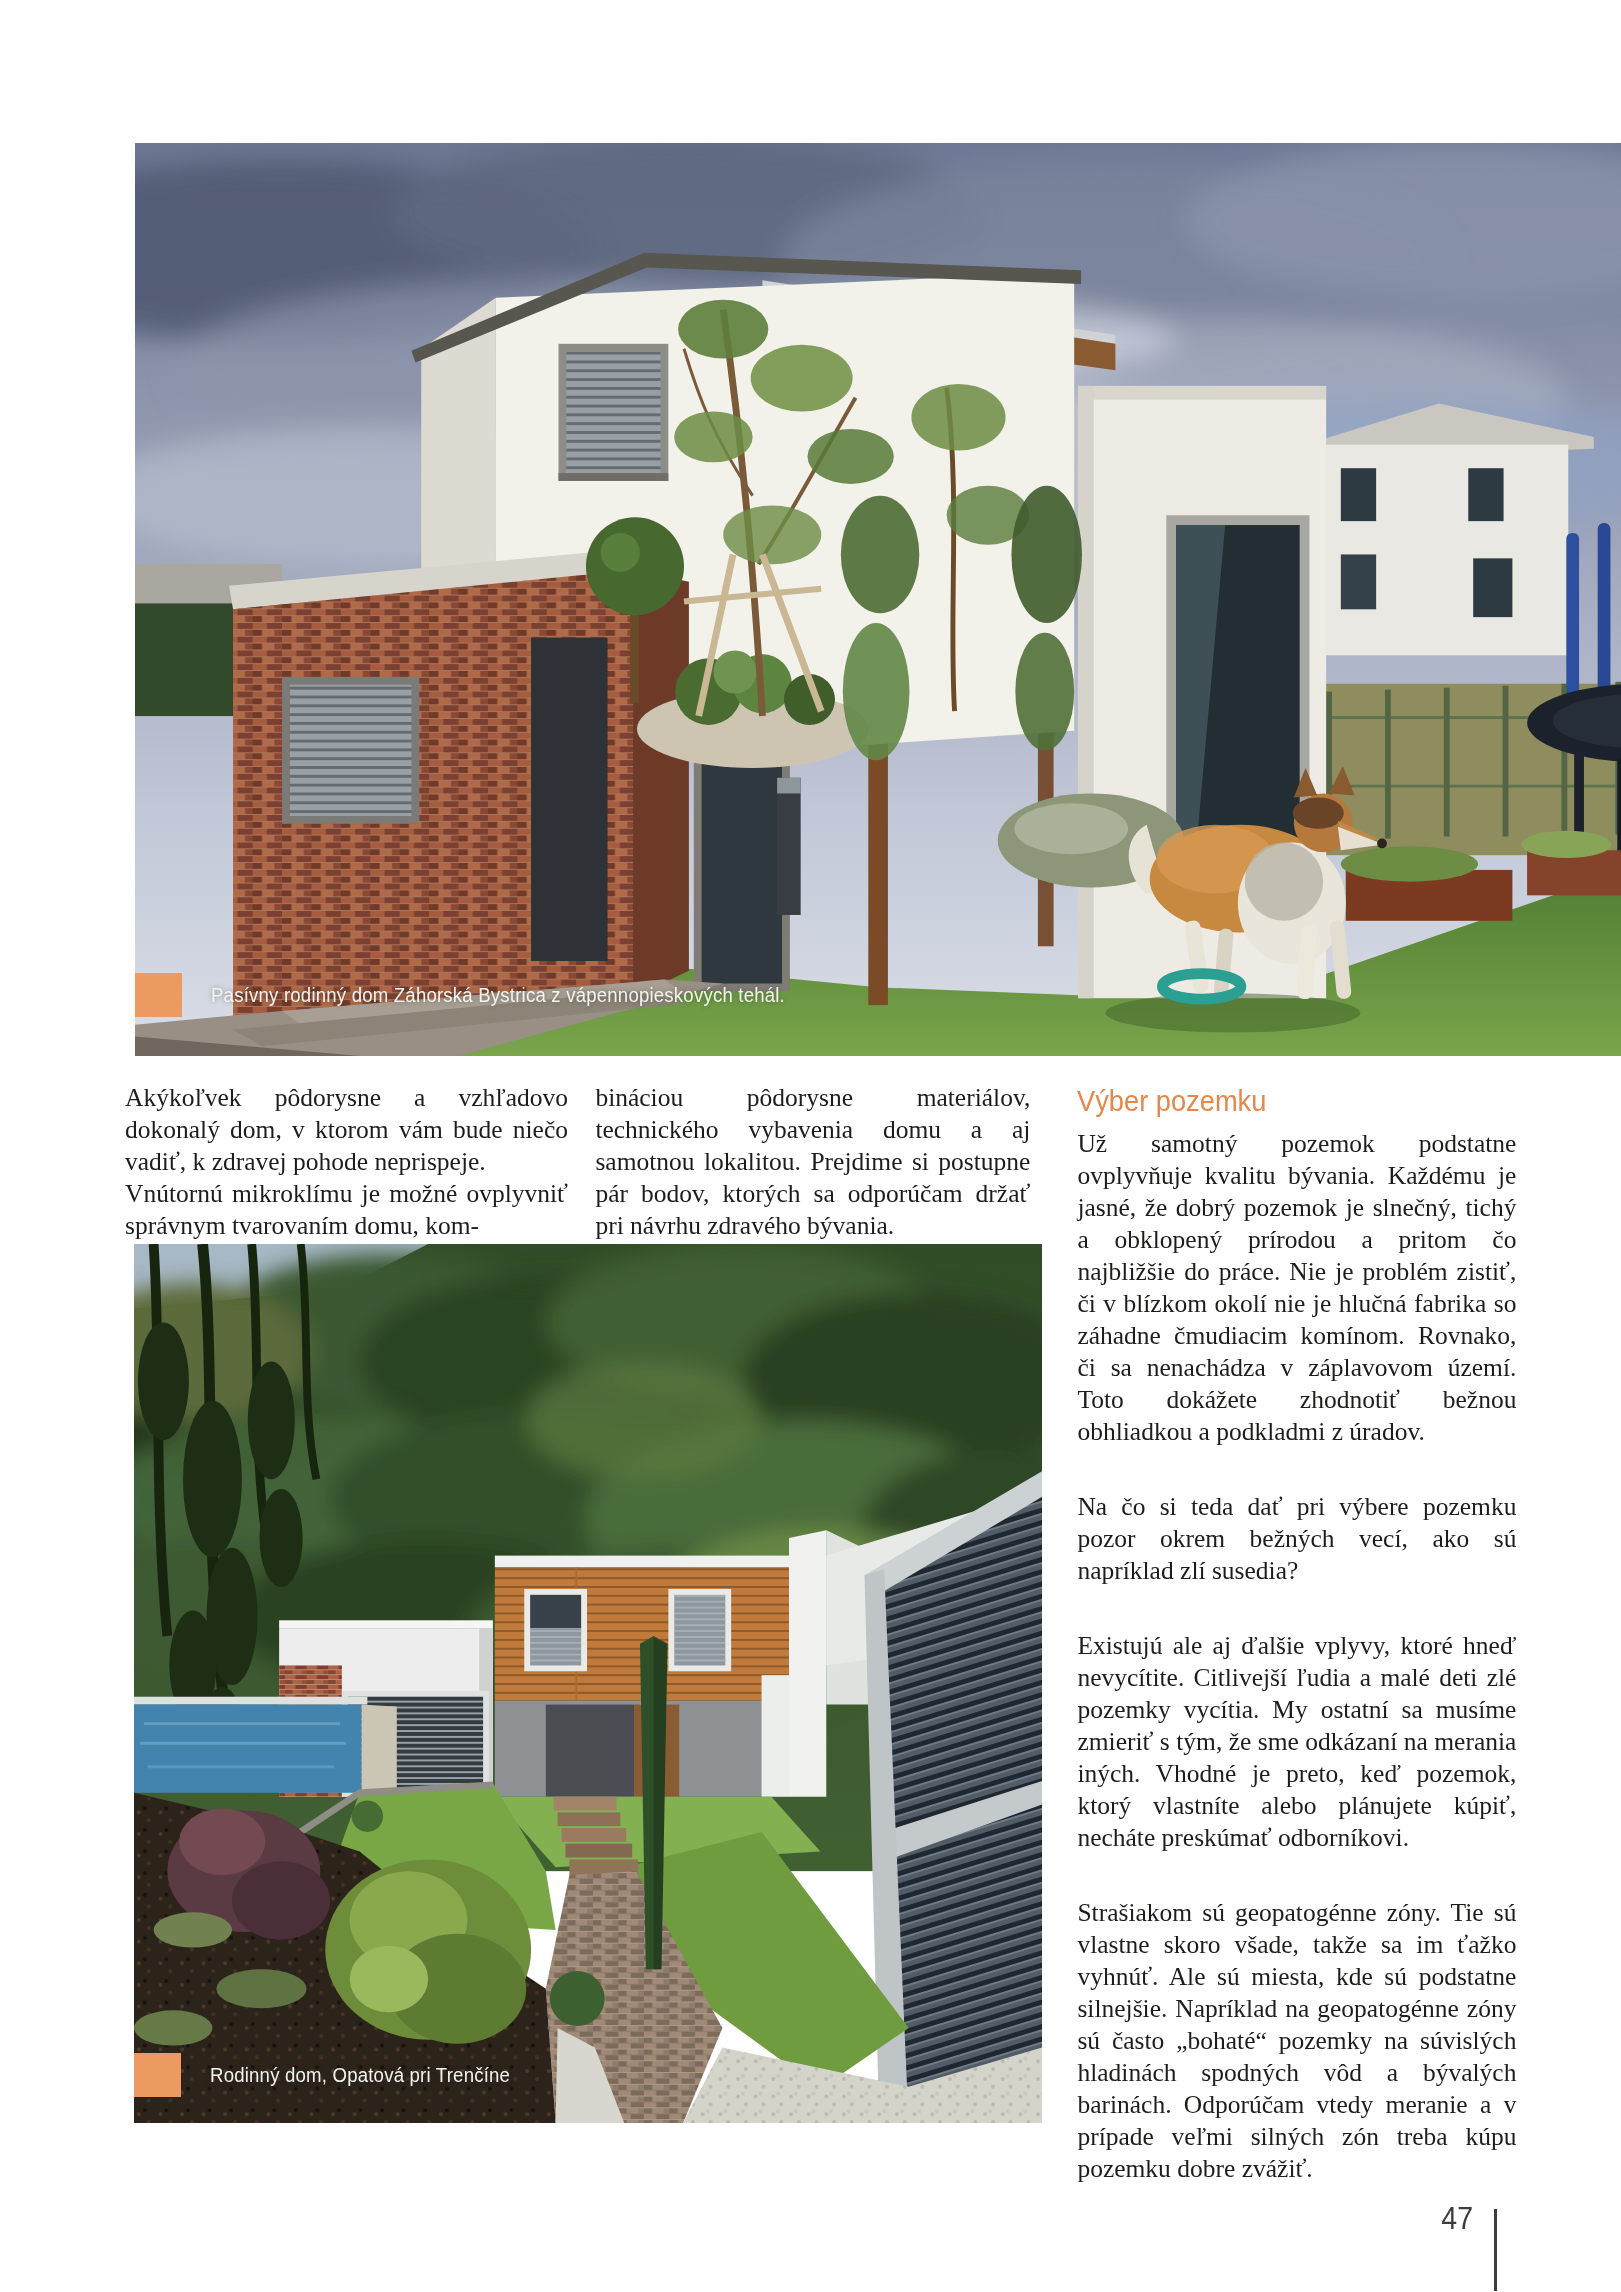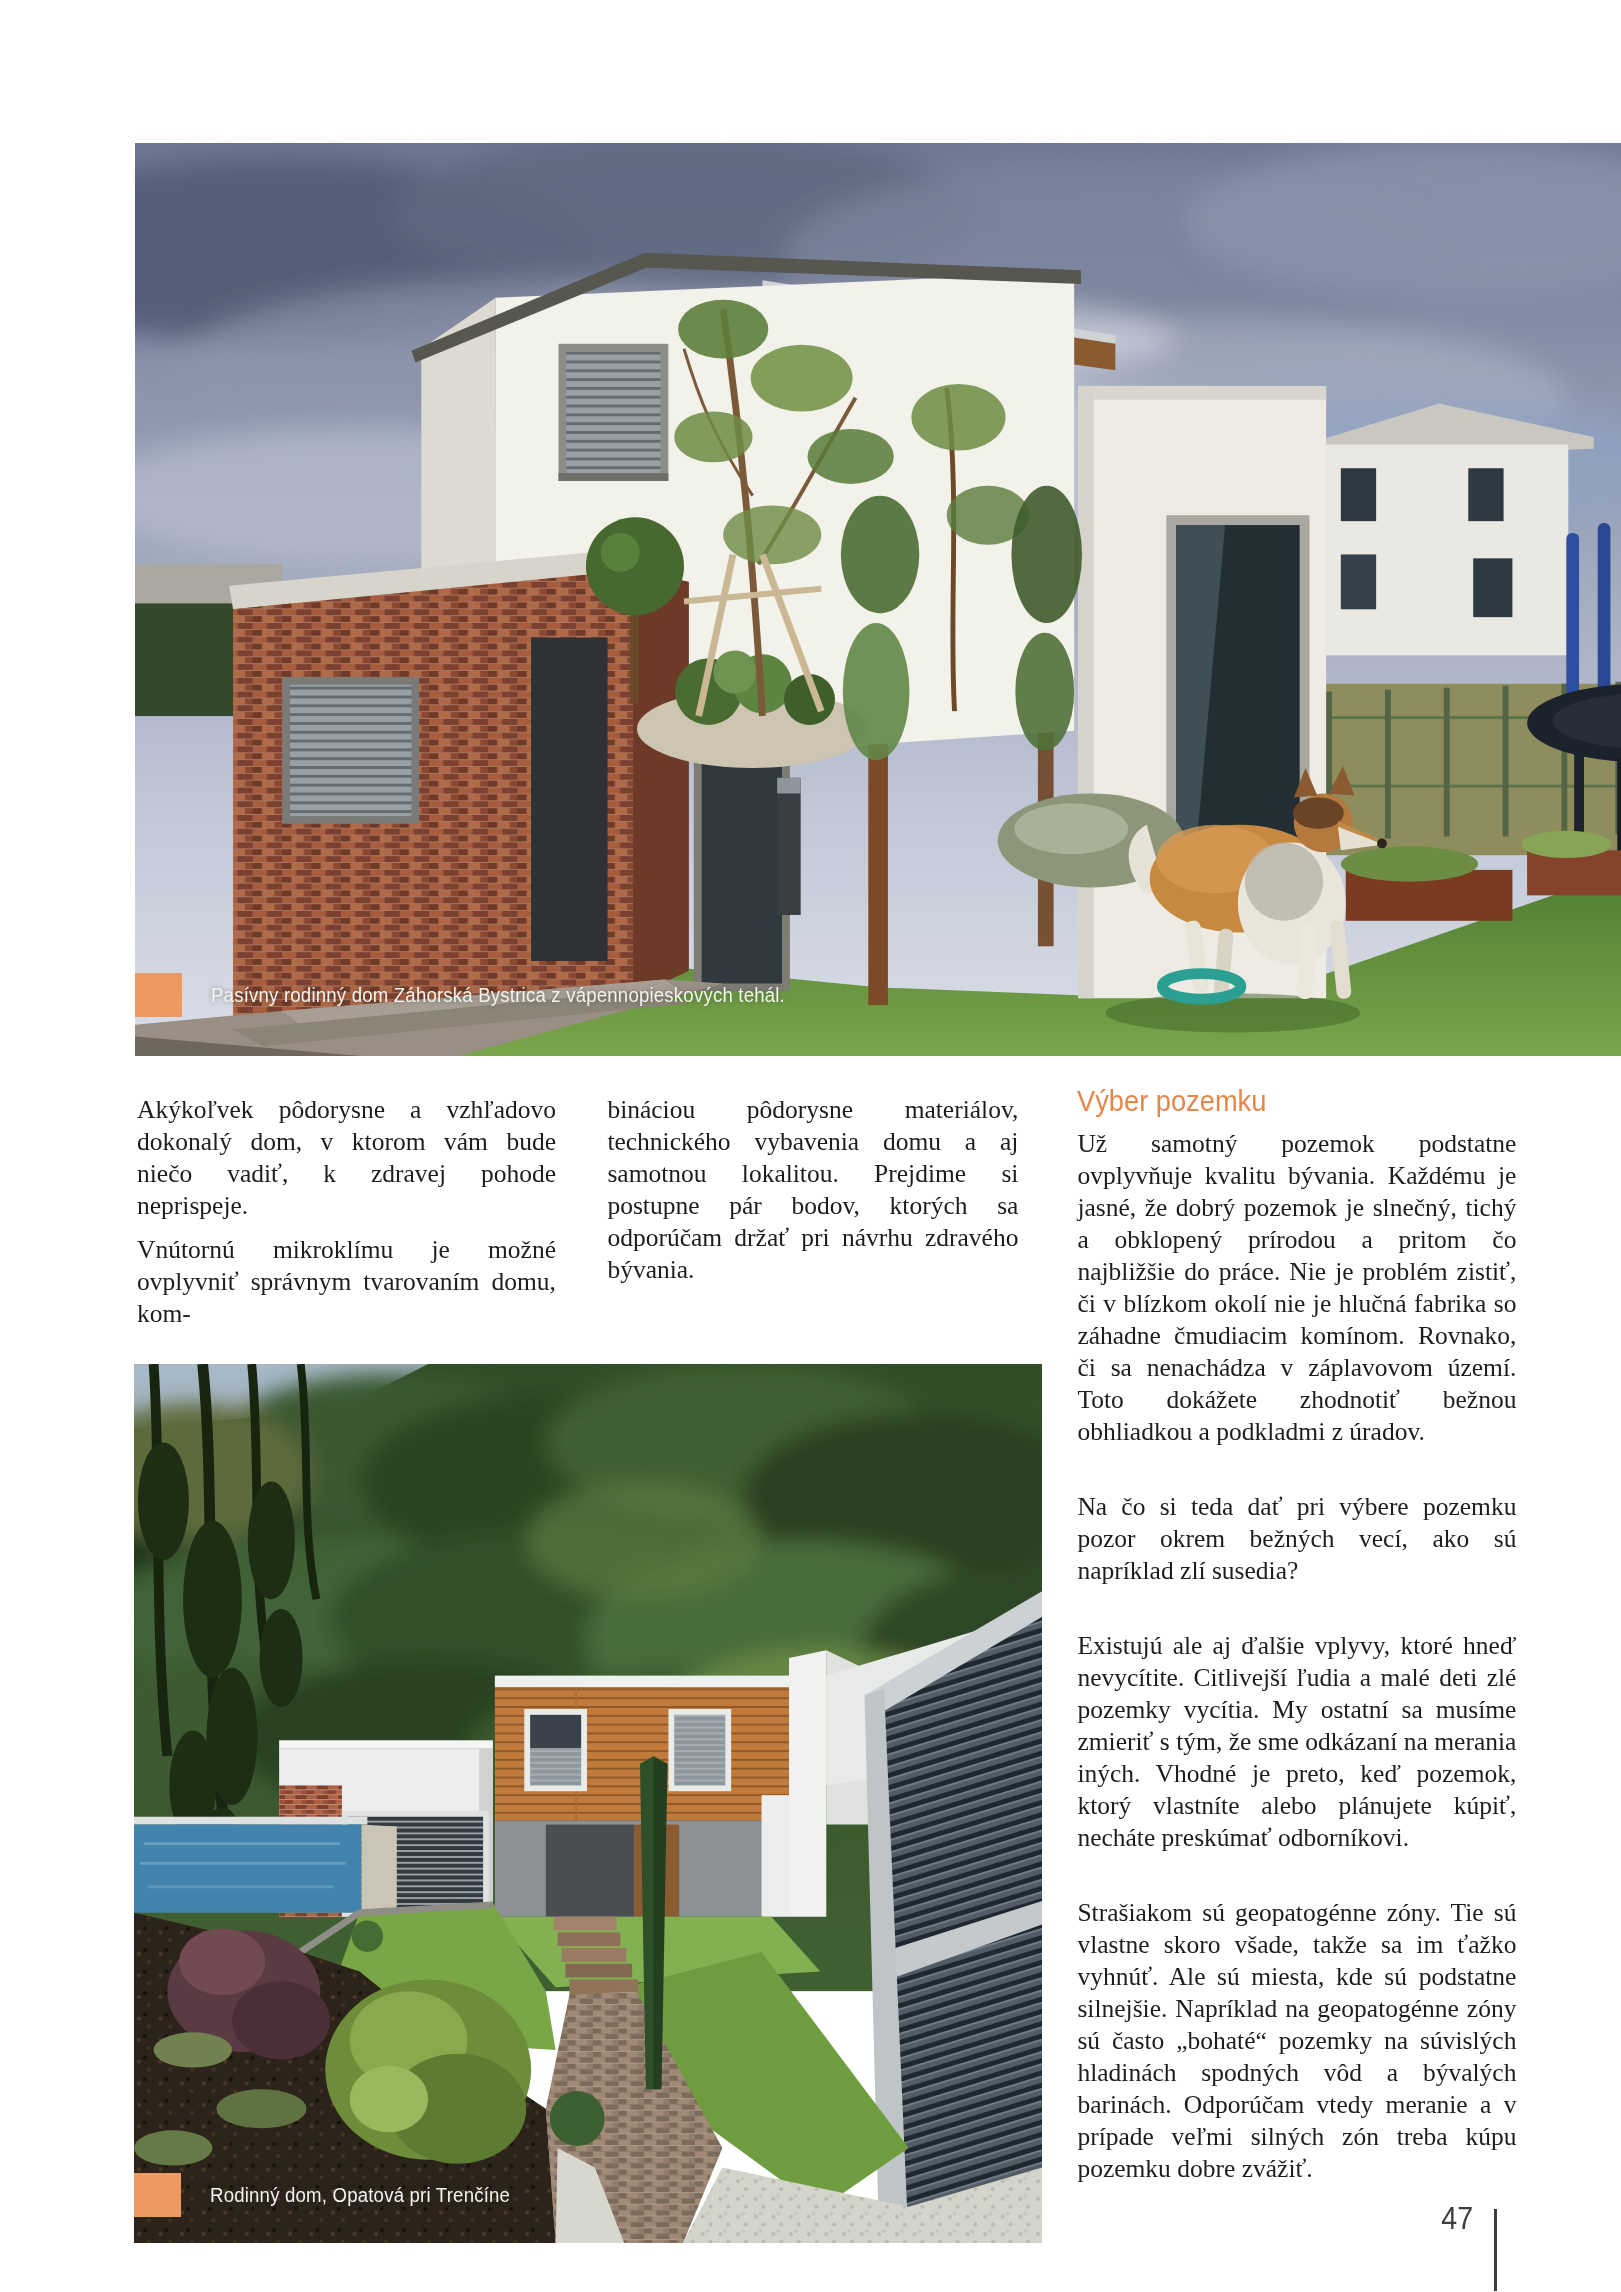--- a/index.html
+++ b/index.html
@@ -2,31 +2,31 @@
 <html><head>
 <meta charset="utf-8">
 <style>
   html,body{margin:0;padding:0;background:#ffffff;}
   .page{position:relative;width:1621px;height:2293px;background:#ffffff;overflow:hidden;
         font-family:"Liberation Serif", serif;color:#1d1d1b;}
   figure{margin:11px;}
   .photo{position:absolute;overflow:hidden;}
   .photo svg{display:block;width:100%;height:100%;}
   .photo-top{left:124px;top:132px;width:1497px;height:913px;}
-  .photo-bottom{left:123px;top:1353px;width:908px;height:879px;}
+  .photo-bottom{left:123px;top:1233px;width:908px;height:879px;}
   .caption{position:absolute;left:0;display:flex;align-items:center;}
   .photo-top .caption{top:830px;}
   .photo-bottom .caption{top:809px;}
   .caption-square{width:47px;height:44px;background:#ec9a62;flex:0 0 auto;}
   .caption-text{margin-left:29px;color:#f4f3f0;font-family:"Liberation Sans",sans-serif;
         font-size:19.6px;letter-spacing:0.2px;transform:scaleX(.95);transform-origin:0 50%;
         text-shadow:0 0 5.9px rgba(40,50,30,.45);white-space:nowrap;}
   .columns{position:absolute;left:125px;top:1082px;width:1392px;display:flex;}
   .col{font-size:25.5px;line-height:32px;text-align:justify;}
-  .col p{margin:12px;}
+  .col p{margin:0;}
   .col-1{width:443px;margin-right:27.4px;}
   .col-2{width:435px;margin-right:47px;}
   .col-3{width:439px;}
   .col-3 p{margin:0 0 43px 0;}
   .col-3 p:last-child{margin-bottom:4px;}
   .col-heading{margin:0 0 6.9px 0;font-family:"Liberation Sans",sans-serif;font-weight:400;
         font-size:29px;line-height:39px;color:#e5874a;transform:scaleX(.94);transform-origin:0 50%;}
   .page-number{position:absolute;left:1404px;top:2201px;width:69px;text-align:right;
         font-family:"Liberation Sans",sans-serif;font-size:31px;color:#3d3d3b;
         transform:scaleX(.92);transform-origin:100% 50%;}

